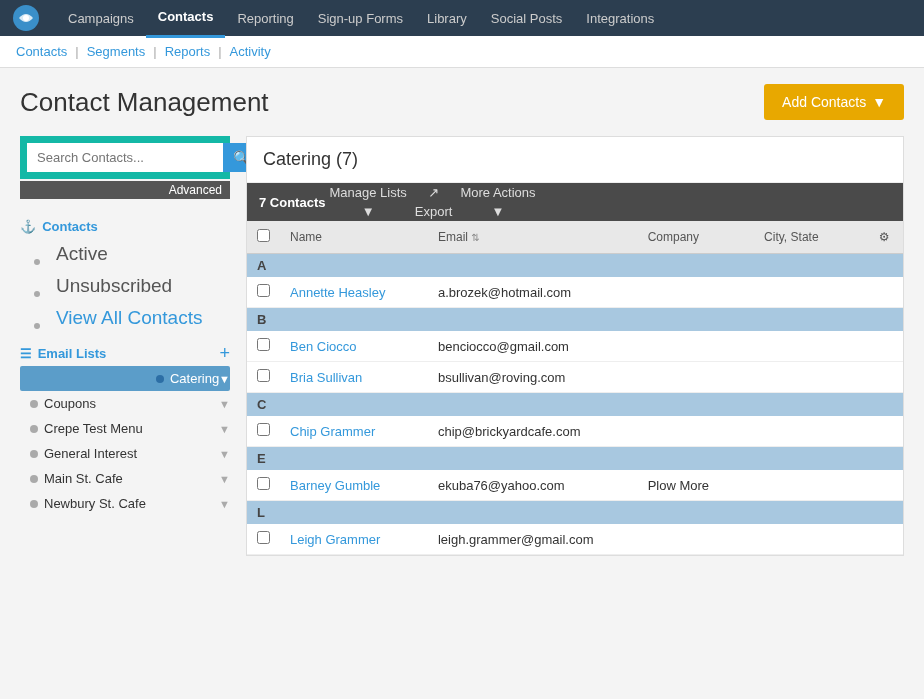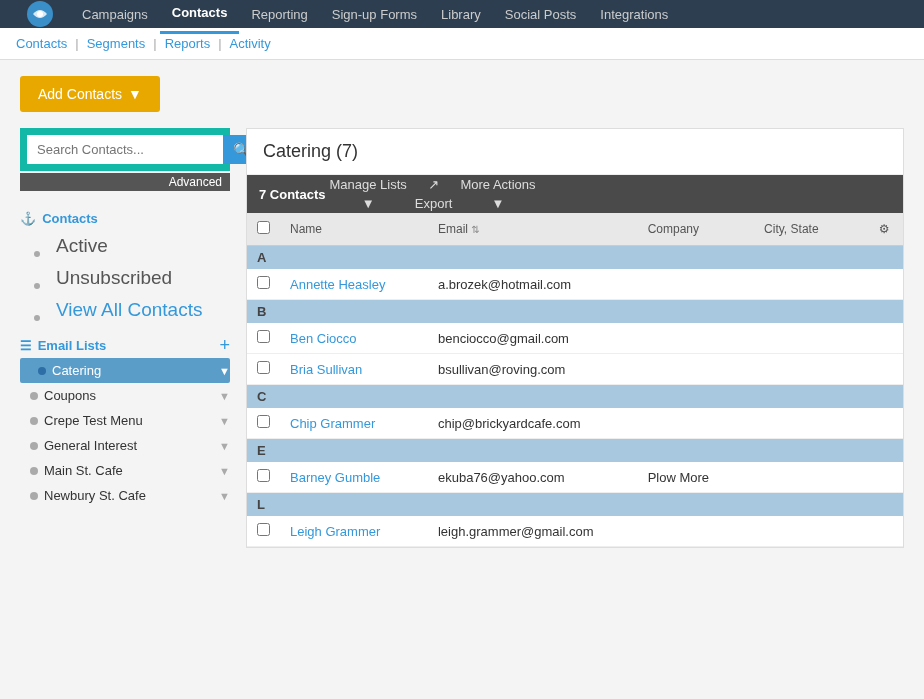--- a/index.html
+++ b/index.html
@@ -3,22 +3,22 @@
   <meta charset="utf-8">
   <style>
     * { box-sizing: border-box; margin: 0; padding: 0; }
     body { font-family: Arial, sans-serif; font-size: 13px; background: #f4f4f4; color: #333; width: 924px; min-height: 699px; overflow-x: hidden; }
 
     
     .top-nav {
       background: #2c3e50;
       display: flex;
       align-items: center;
-      height: 28px;
-      padding: 0 24px;
+      height: 36px;
+      padding: 0 10px;
     }
     .top-nav .logo {
       width: 32px; height: 32px; margin-right: 14px;
       display: flex; align-items: center; justify-content: center;
     }
     .top-nav .logo svg { width: 28px; height: 28px; }
     .top-nav a {
       color: #ccc;
       text-decoration: none;
       font-size: 13px;
@@ -176,21 +176,21 @@
     .email-list-item {
       display: flex;
       align-items: center;
       justify-content: space-between;
       padding: 5px 0 5px 10px;
       font-size: 13px;
       cursor: pointer;
     }
     .email-list-item .name { display: flex; align-items: center; gap: 6px; }
     .email-list-item .dot { width: 8px; height: 8px; border-radius: 50%; background: #aaa; flex-shrink: 0; }
-    .email-list-item.active { background: #5b9dc9; color: #fff; border-radius: 2px; padding-left: 18px; }
+    .email-list-item.active { background: #5b9dc9; color: #fff; border-radius: 2px; padding-left: 10px; justify-content: flex-end; }
     .email-list-item.active .dot { background: #2c6ea5; }
     .email-list-item .chevron {
       color: #aaa;
       font-size: 11px;
     }
     .email-list-item.active .chevron { color: #fff; }
 
     
     .content-area {
       flex: 1;
@@ -310,20 +310,21 @@
   <span class="sep">|</span>
   <a>Segments</a>
   <span class="sep">|</span>
   <a>Reports</a>
   <span class="sep">|</span>
   <a>Activity</a>
 </div>
 
 <div class="page-body">
   <div class="page-header">
+    <h1 class="page-title">Contact Management</h1>
     <button class="btn-add-contacts">
       <span>Add Contacts</span>
       <span>▼</span>
     </button>
   </div>
 
   <div class="main-layout">
 
     <div class="sidebar">
       <div class="search-box">

